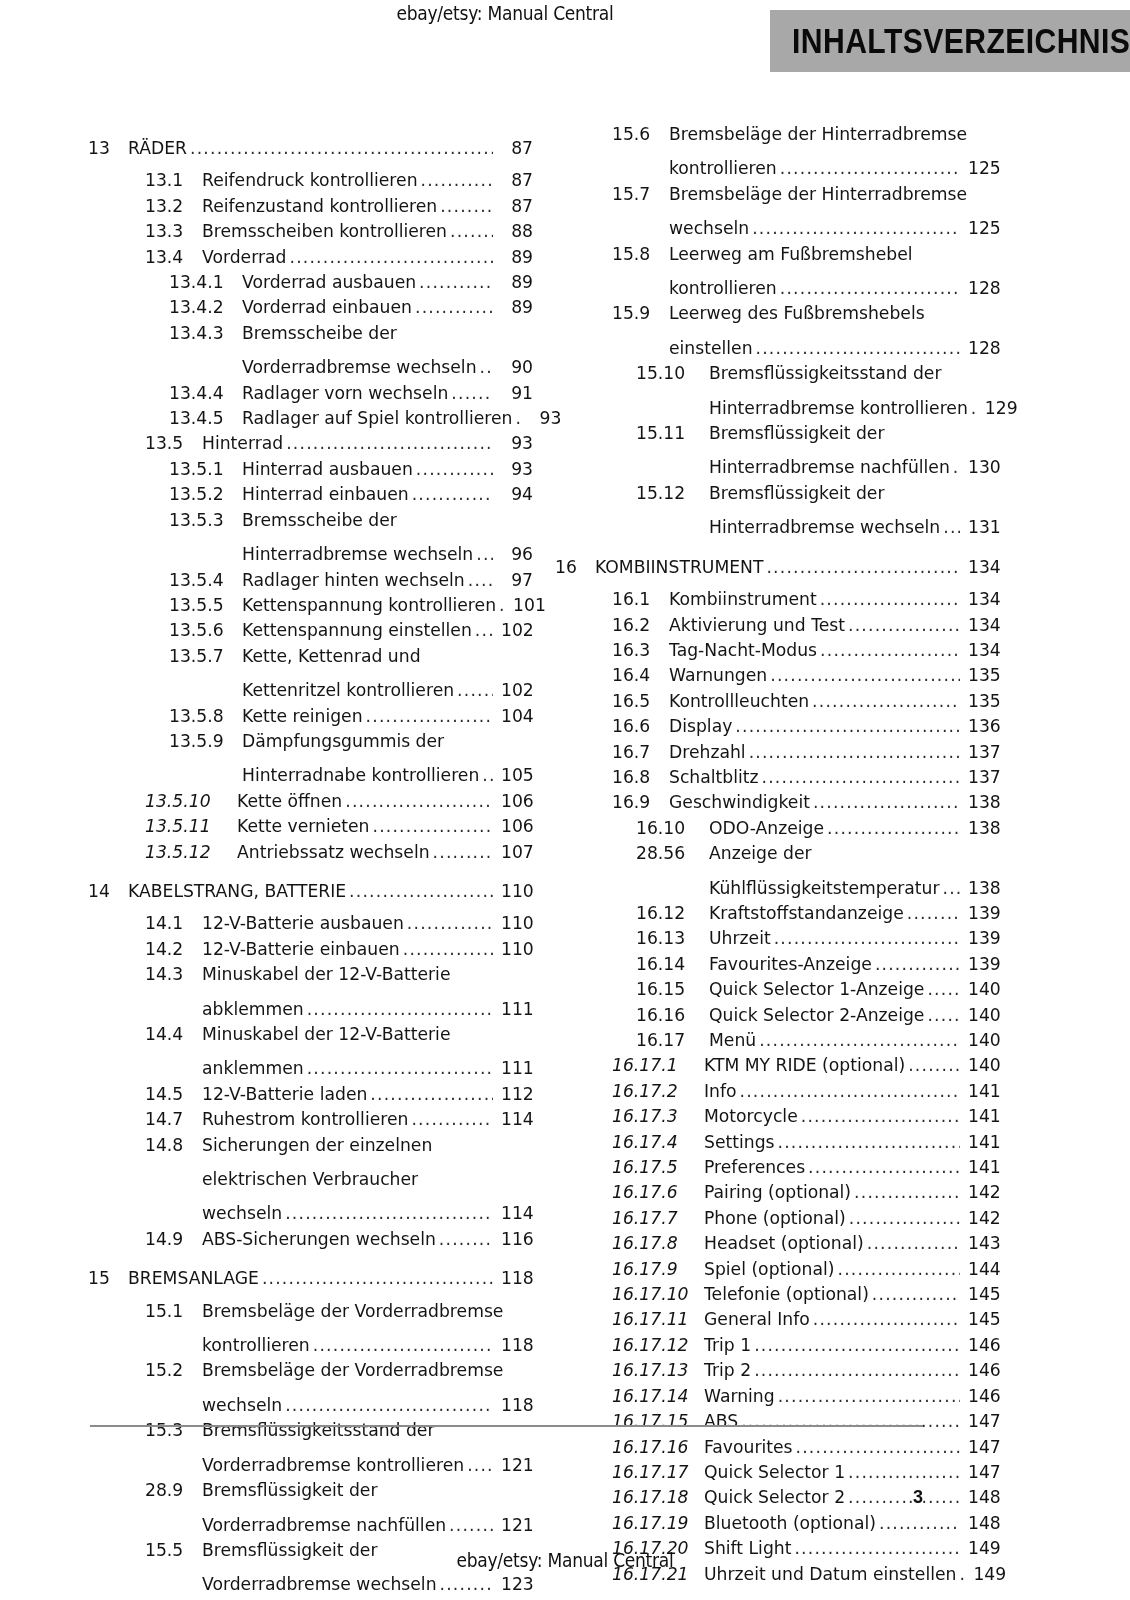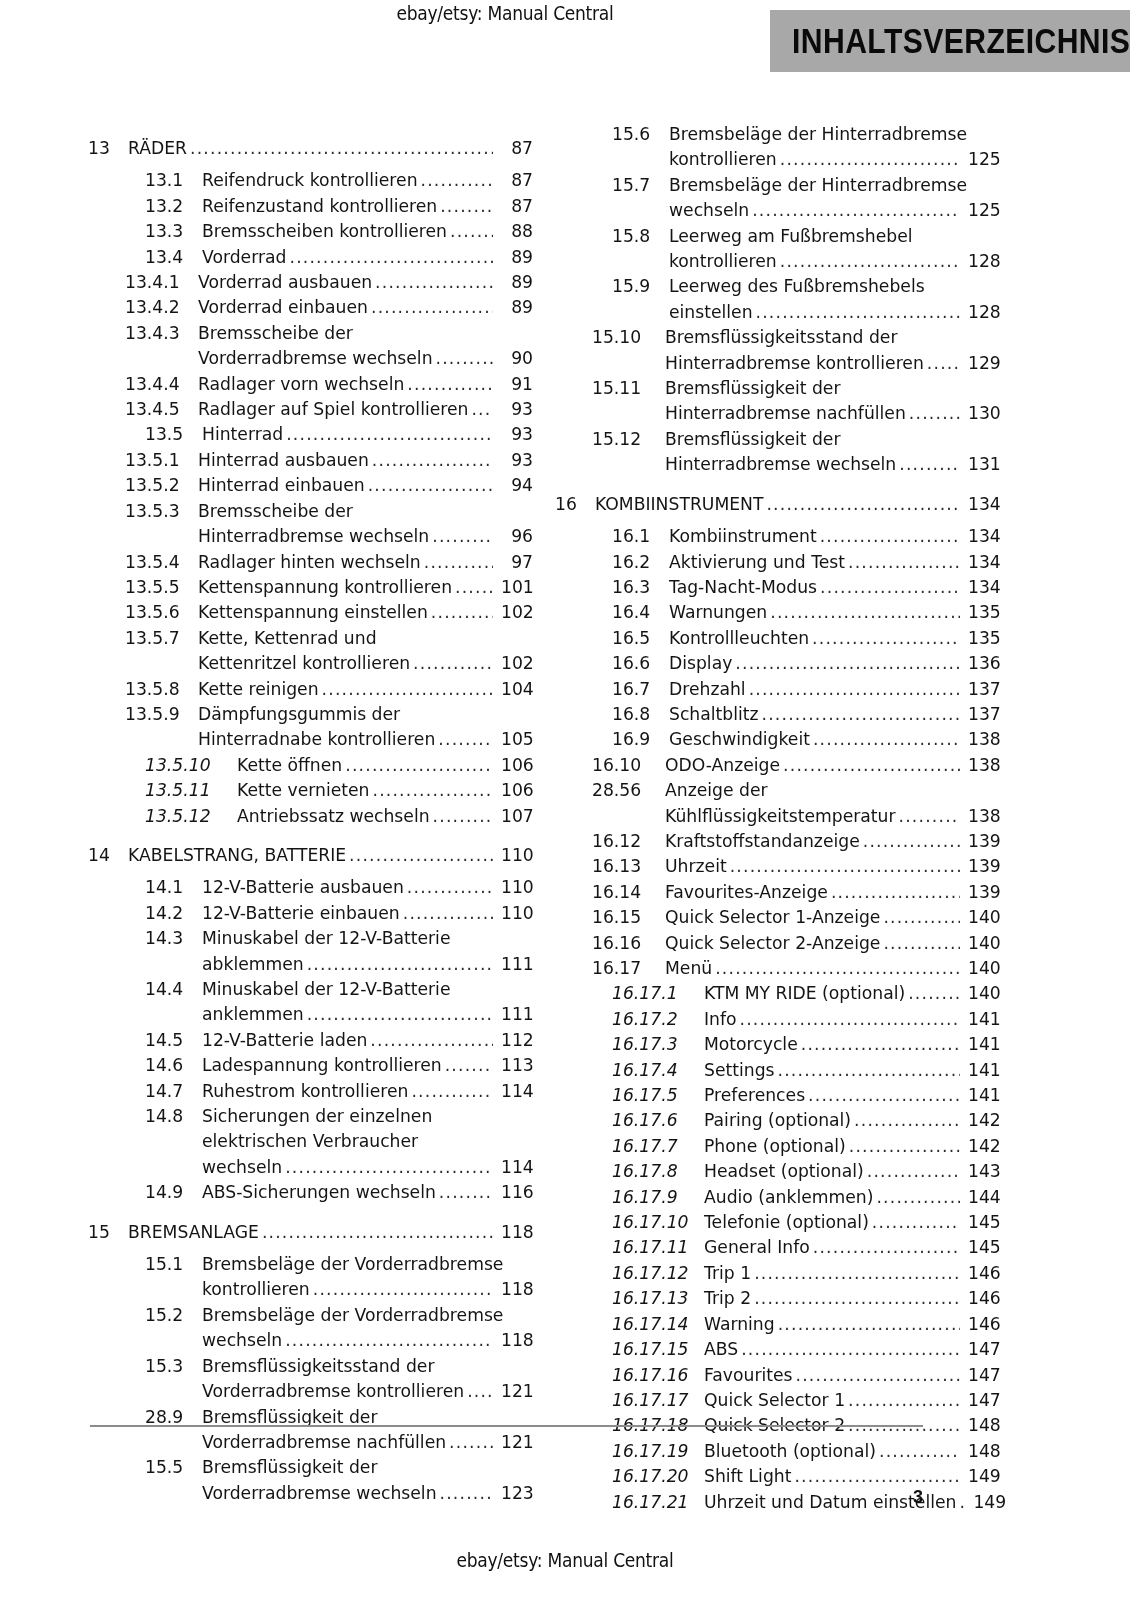--- a/index.html
+++ b/index.html
@@ -101,21 +101,21 @@
   
   .toc-row.lvl2 .num {
     width: 57px;
     flex: 0 0 57px;
     margin-left: 57px;
   }
   
   .toc-row.lvl3 .num {
     width: 73px;
     flex: 0 0 73px;
-    margin-left: 37px;
+    margin-left: 81px;
   }
   
   .toc-row.lvl4 .num {
     width: 92px;
     flex: 0 0 92px;
     margin-left: 57px;
     font-style: italic;
   }
 
   .num {
@@ -156,21 +156,21 @@
 
   .pageno {
     flex: 0 0 auto;
     text-align: right;
     width: 38px;
     font-variant-numeric: tabular-nums;
     padding-left: 6px;
   }
 
   
-  .eline + .eline { margin-top: 0; }
+  .eline + .eline { margin-top: 9px; }
 
   
   .footer-rule {
     position: absolute;
     left: 90px;
     top: 1425px;
     width: 833px;
     height: 2px;
     background: #8c8c8c;
   }
@@ -514,30 +514,20 @@
         <span class="num">14.5</span>
         <span class="entry">
           <span class="eline">
             <span class="etext">12-V-Batterie laden</span>
             <span class="leader"></span>
             <span class="pageno">112</span>
           </span>
         </span>
       </div>
       <div class="toc-row lvl2">
-        <span class="num">14.6</span>
-        <span class="entry">
-          <span class="eline">
-            <span class="etext">Ladespannung kontrollieren</span>
-            <span class="leader"></span>
-            <span class="pageno">113</span>
-          </span>
-        </span>
-      </div>
-      <div class="toc-row lvl2">
         <span class="num">14.7</span>
         <span class="entry">
           <span class="eline">
             <span class="etext">Ruhestrom kontrollieren</span>
             <span class="leader"></span>
             <span class="pageno">114</span>
           </span>
         </span>
       </div>
       <div class="toc-row lvl2">
@@ -994,21 +984,21 @@
             <span class="etext">Headset (optional)</span>
             <span class="leader"></span>
             <span class="pageno">143</span>
           </span>
         </span>
       </div>
       <div class="toc-row lvl4">
         <span class="num">16.17.9</span>
         <span class="entry">
           <span class="eline">
-            <span class="etext">Audio (anklemmen)</span>
+            <span class="etext">Spiel (optional)</span>
             <span class="leader"></span>
             <span class="pageno">144</span>
           </span>
         </span>
       </div>
       <div class="toc-row lvl4">
         <span class="num">16.17.10</span>
         <span class="entry">
           <span class="eline">
             <span class="etext">Telefonie (optional)</span>

